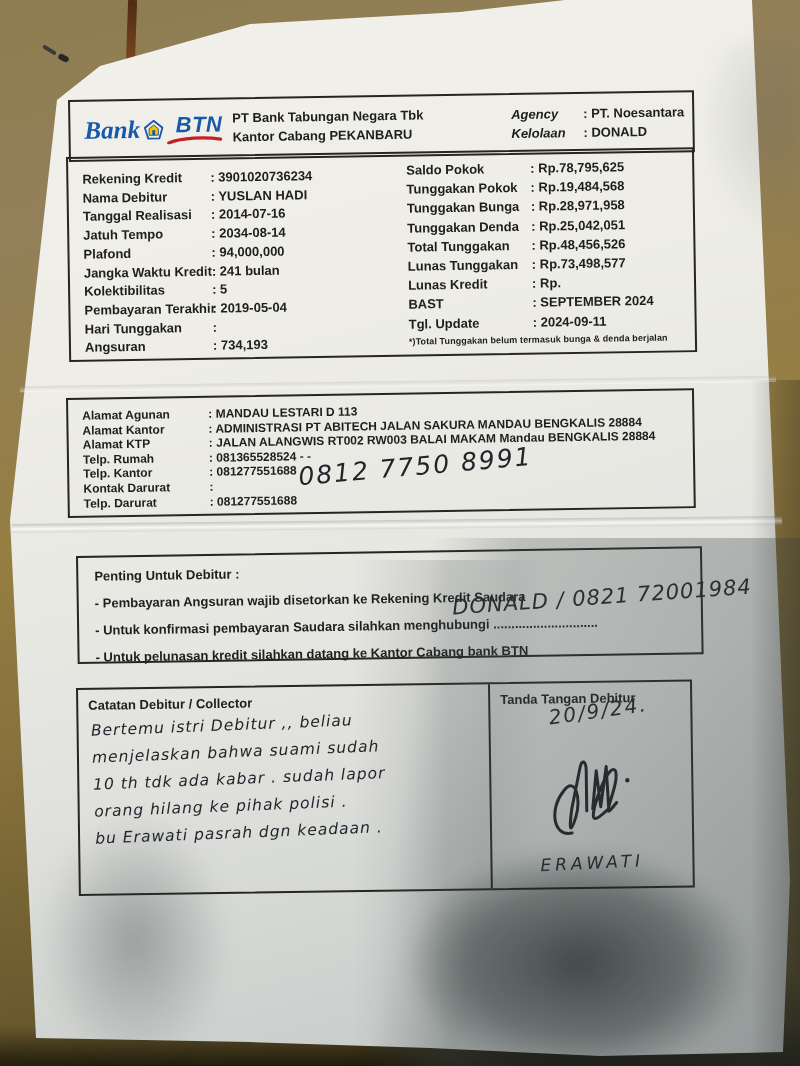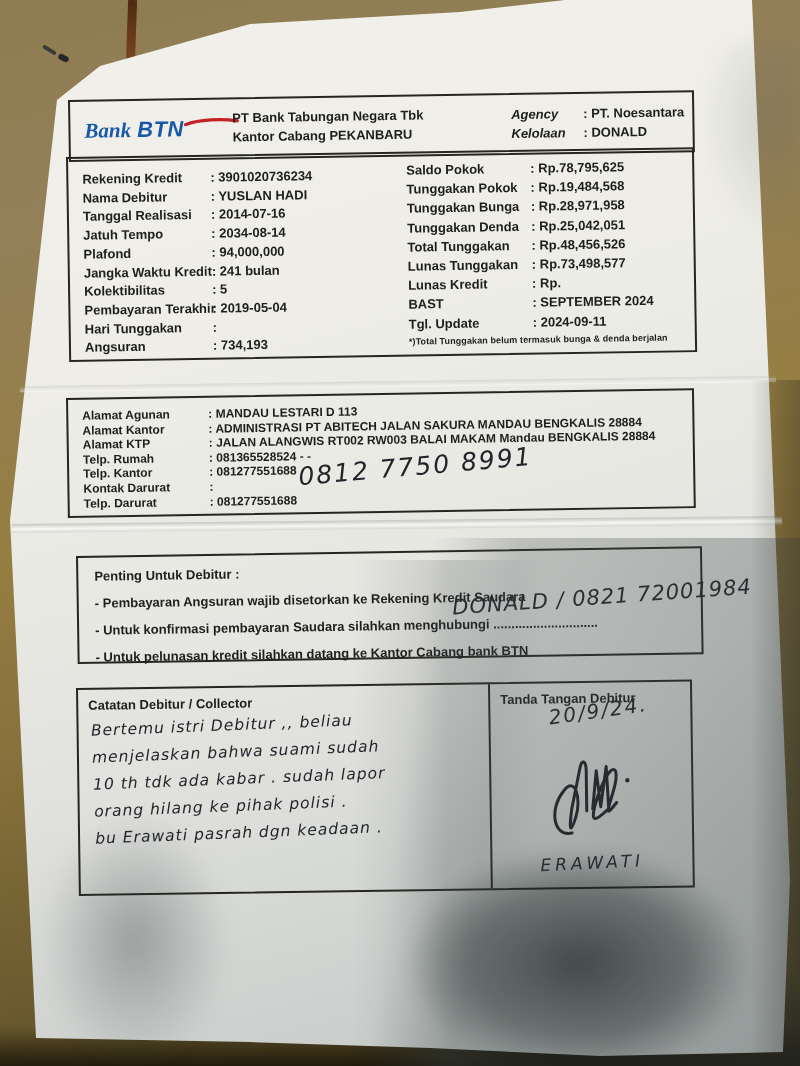--- a/index.html
+++ b/index.html
@@ -19,23 +19,23 @@
     background:linear-gradient(165deg,#f1f0ea 0%,#eeede7 30%,#e8e8e3 50%,#e0e1dd 65%,#d2d5d2 80%,#c2c6c4 100%);}
   .layer{position:absolute;inset:0;z-index:3;color:#1e1e1c;}
   .docbox{position:absolute;border:2px solid #26261f;transform-origin:left top;}
   .row{display:flex;white-space:nowrap;}
   .lbl{flex-shrink:0;}
   .val::before{content:": ";white-space:pre;}
   
   #hdr{left:68px;top:100px;width:622px;height:58px;transform:rotate(-0.9deg);
     display:flex;align-items:center;}
   .logo{display:flex;align-items:center;margin-left:14px;width:138px;flex-shrink:0;}
-  .bank-word{font-family:"Liberation Serif",serif;font-style:italic;font-weight:700;font-size:21px;}
+  .bank-word{font-family:"Liberation Serif",serif;font-style:italic;font-weight:700;font-size:25px;}
   .btn-word{font-style:italic;font-weight:700;font-size:22px;letter-spacing:.5px;line-height:1;}
-  .btn-wrap{display:inline-flex;flex-direction:row;margin-left:2px;}
+  .btn-wrap{display:inline-flex;flex-direction:column;margin-left:2px;align-items:flex-end;}
   .company{font-size:13px;font-weight:700;line-height:1.45;margin-left:10px;}
   .agency{margin-left:auto;margin-right:8px;font-size:13px;font-weight:700;line-height:1.5;}
   .agency .lbl{width:72px;font-style:italic;}
   
   #credit{left:66px;top:157px;width:624px;height:201px;transform:rotate(-0.9deg);}
   .col-left{position:absolute;left:14px;top:12px;font-size:13px;font-weight:700;}
   .col-left .row{line-height:18.7px;}
   .col-left .lbl{width:128px;}
   .col-right{position:absolute;left:338px;top:7px;font-size:13px;font-weight:700;}
   .col-right .row{line-height:19.2px;}

